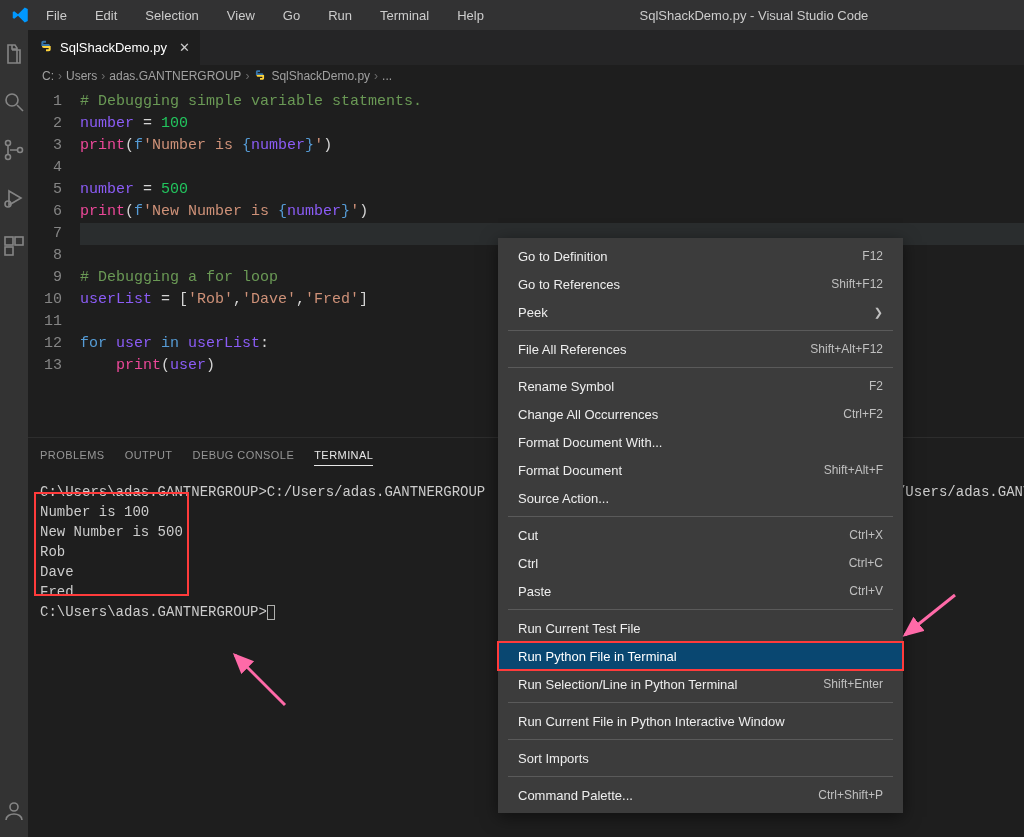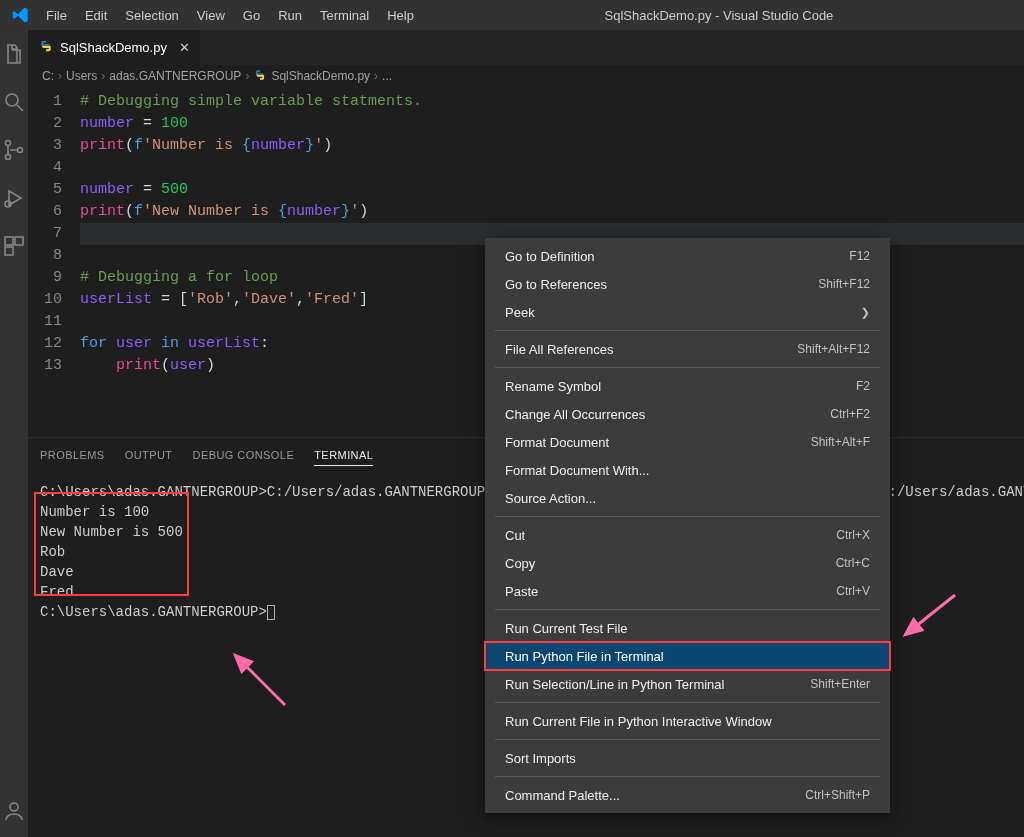--- a/index.html
+++ b/index.html
@@ -11,21 +11,21 @@
     overflow: hidden; position: relative;
   }
 
   
   .titlebar {
     height: 30px; background: #323233;
     display: flex; align-items: center;
     padding: 0 8px; color: #cccccc;
   }
   .titlebar .logo { width: 26px; display: flex; justify-content: center; }
-  .titlebar .menus { display: flex; gap: 2px; margin-left: 4px; }
+  .titlebar .menus { display: flex; gap: 12px; margin-left: 4px; }
   .titlebar .menus span { padding: 4px 8px; cursor: default; }
   .titlebar .title { flex: 1; text-align: center; color: #ccc; }
 
   
   .main { display: flex; height: calc(100% - 30px); }
   .activitybar {
     width: 48px; background: #333333;
     display: flex; flex-direction: column; align-items: center;
     padding-top: 10px; gap: 20px;
   }
@@ -82,21 +82,21 @@
     font-family: Consolas, "Courier New", monospace; font-size: 14px;
     line-height: 20px; color: #cccccc; padding-top: 10px;
     position: relative;
   }
   .terminal .t-line { white-space: pre; }
   .redbox { border: 2px solid #ff3b3b; position: absolute; }
   .cursor { display: inline-block; width: 8px; height: 15px; border: 1px solid #aeafad; vertical-align: middle; }
 
   
   .ctxmenu {
-    position: absolute; top: 238px; left: 485px; width: 405px;
+    position: absolute; top: 238px; left: 498px; width: 405px;
     background: #3c3c3c; color: #eee; font-size: 13px;
     box-shadow: 0 4px 16px rgba(0,0,0,.5); z-index: 100;
     padding: 4px 0;
   }
   .ctxmenu .item {
     display: flex; justify-content: space-between; align-items: center;
     padding: 4px 20px; height: 28px;
   }
   .ctxmenu .item .kb { color: #c0c0c0; font-size: 12px; }
   .ctxmenu .sep-line { height: 1px; background: #5a5a5a; margin: 4px 10px; }
@@ -280,36 +280,36 @@
     <div class="sep-line"></div>
     <div class="item">
       <span>Rename Symbol</span>
       <span class="kb">F2</span>
     </div>
     <div class="item">
       <span>Change All Occurrences</span>
       <span class="kb">Ctrl+F2</span>
     </div>
     <div class="item">
+      <span>Format Document With...</span>
+    </div>
+    <div class="item">
       <span>Format Document</span>
       <span class="kb">Shift+Alt+F</span>
     </div>
     <div class="item">
-      <span>Format Document With...</span>
-    </div>
-    <div class="item">
       <span>Source Action...</span>
     </div>
     <div class="sep-line"></div>
     <div class="item">
       <span>Cut</span>
       <span class="kb">Ctrl+X</span>
     </div>
     <div class="item">
-      <span>Copy</span>
+      <span>Ctrl</span>
       <span class="kb">Ctrl+C</span>
     </div>
     <div class="item">
       <span>Paste</span>
       <span class="kb">Ctrl+V</span>
     </div>
     <div class="sep-line"></div>
     <div class="item">
       <span>Run Current Test File</span>
     </div>

